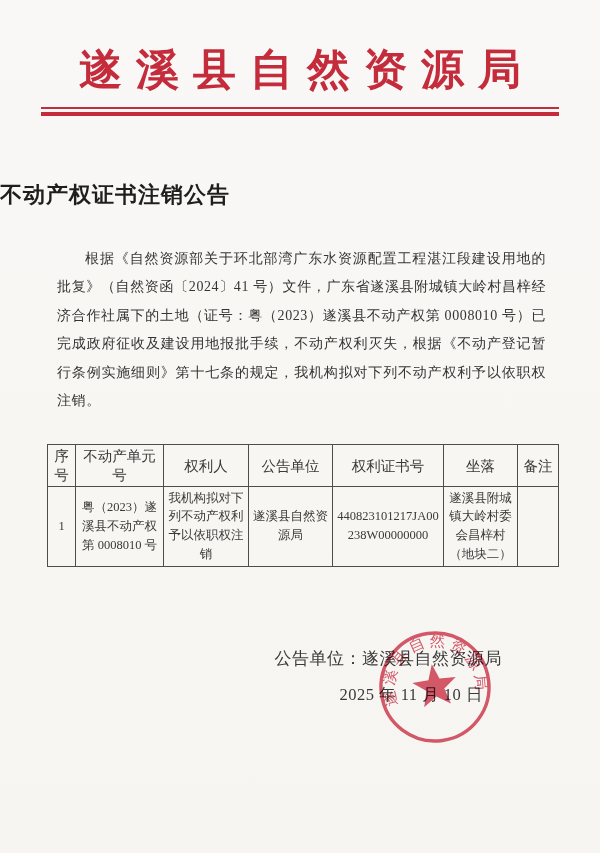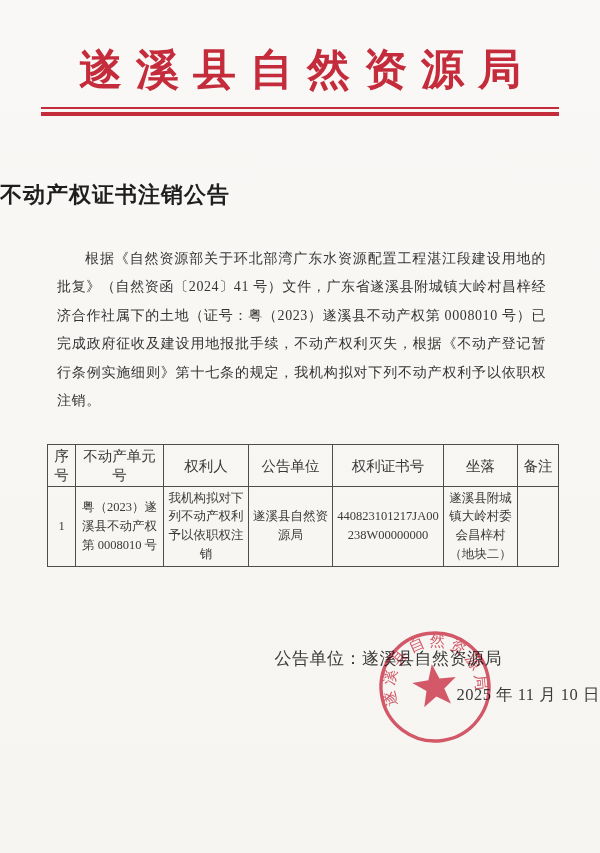--- a/index.html
+++ b/index.html
@@ -95,20 +95,21 @@
   .issuer-line{
     text-align:right;
     padding-right:98px;
     font-size:17px;
     letter-spacing:0.5px;
     color:#3a3a3a;
   }
   .date-line{
     margin-top:14px;
     text-align:right;
+    padding-right:117px;
     font-size:16.5px;
     letter-spacing:0.5px;
     color:#3a3a3a;
   }
 
   
   .seal{
     position:absolute;
     left:377px; top:629px;
     width:116px; height:116px;

